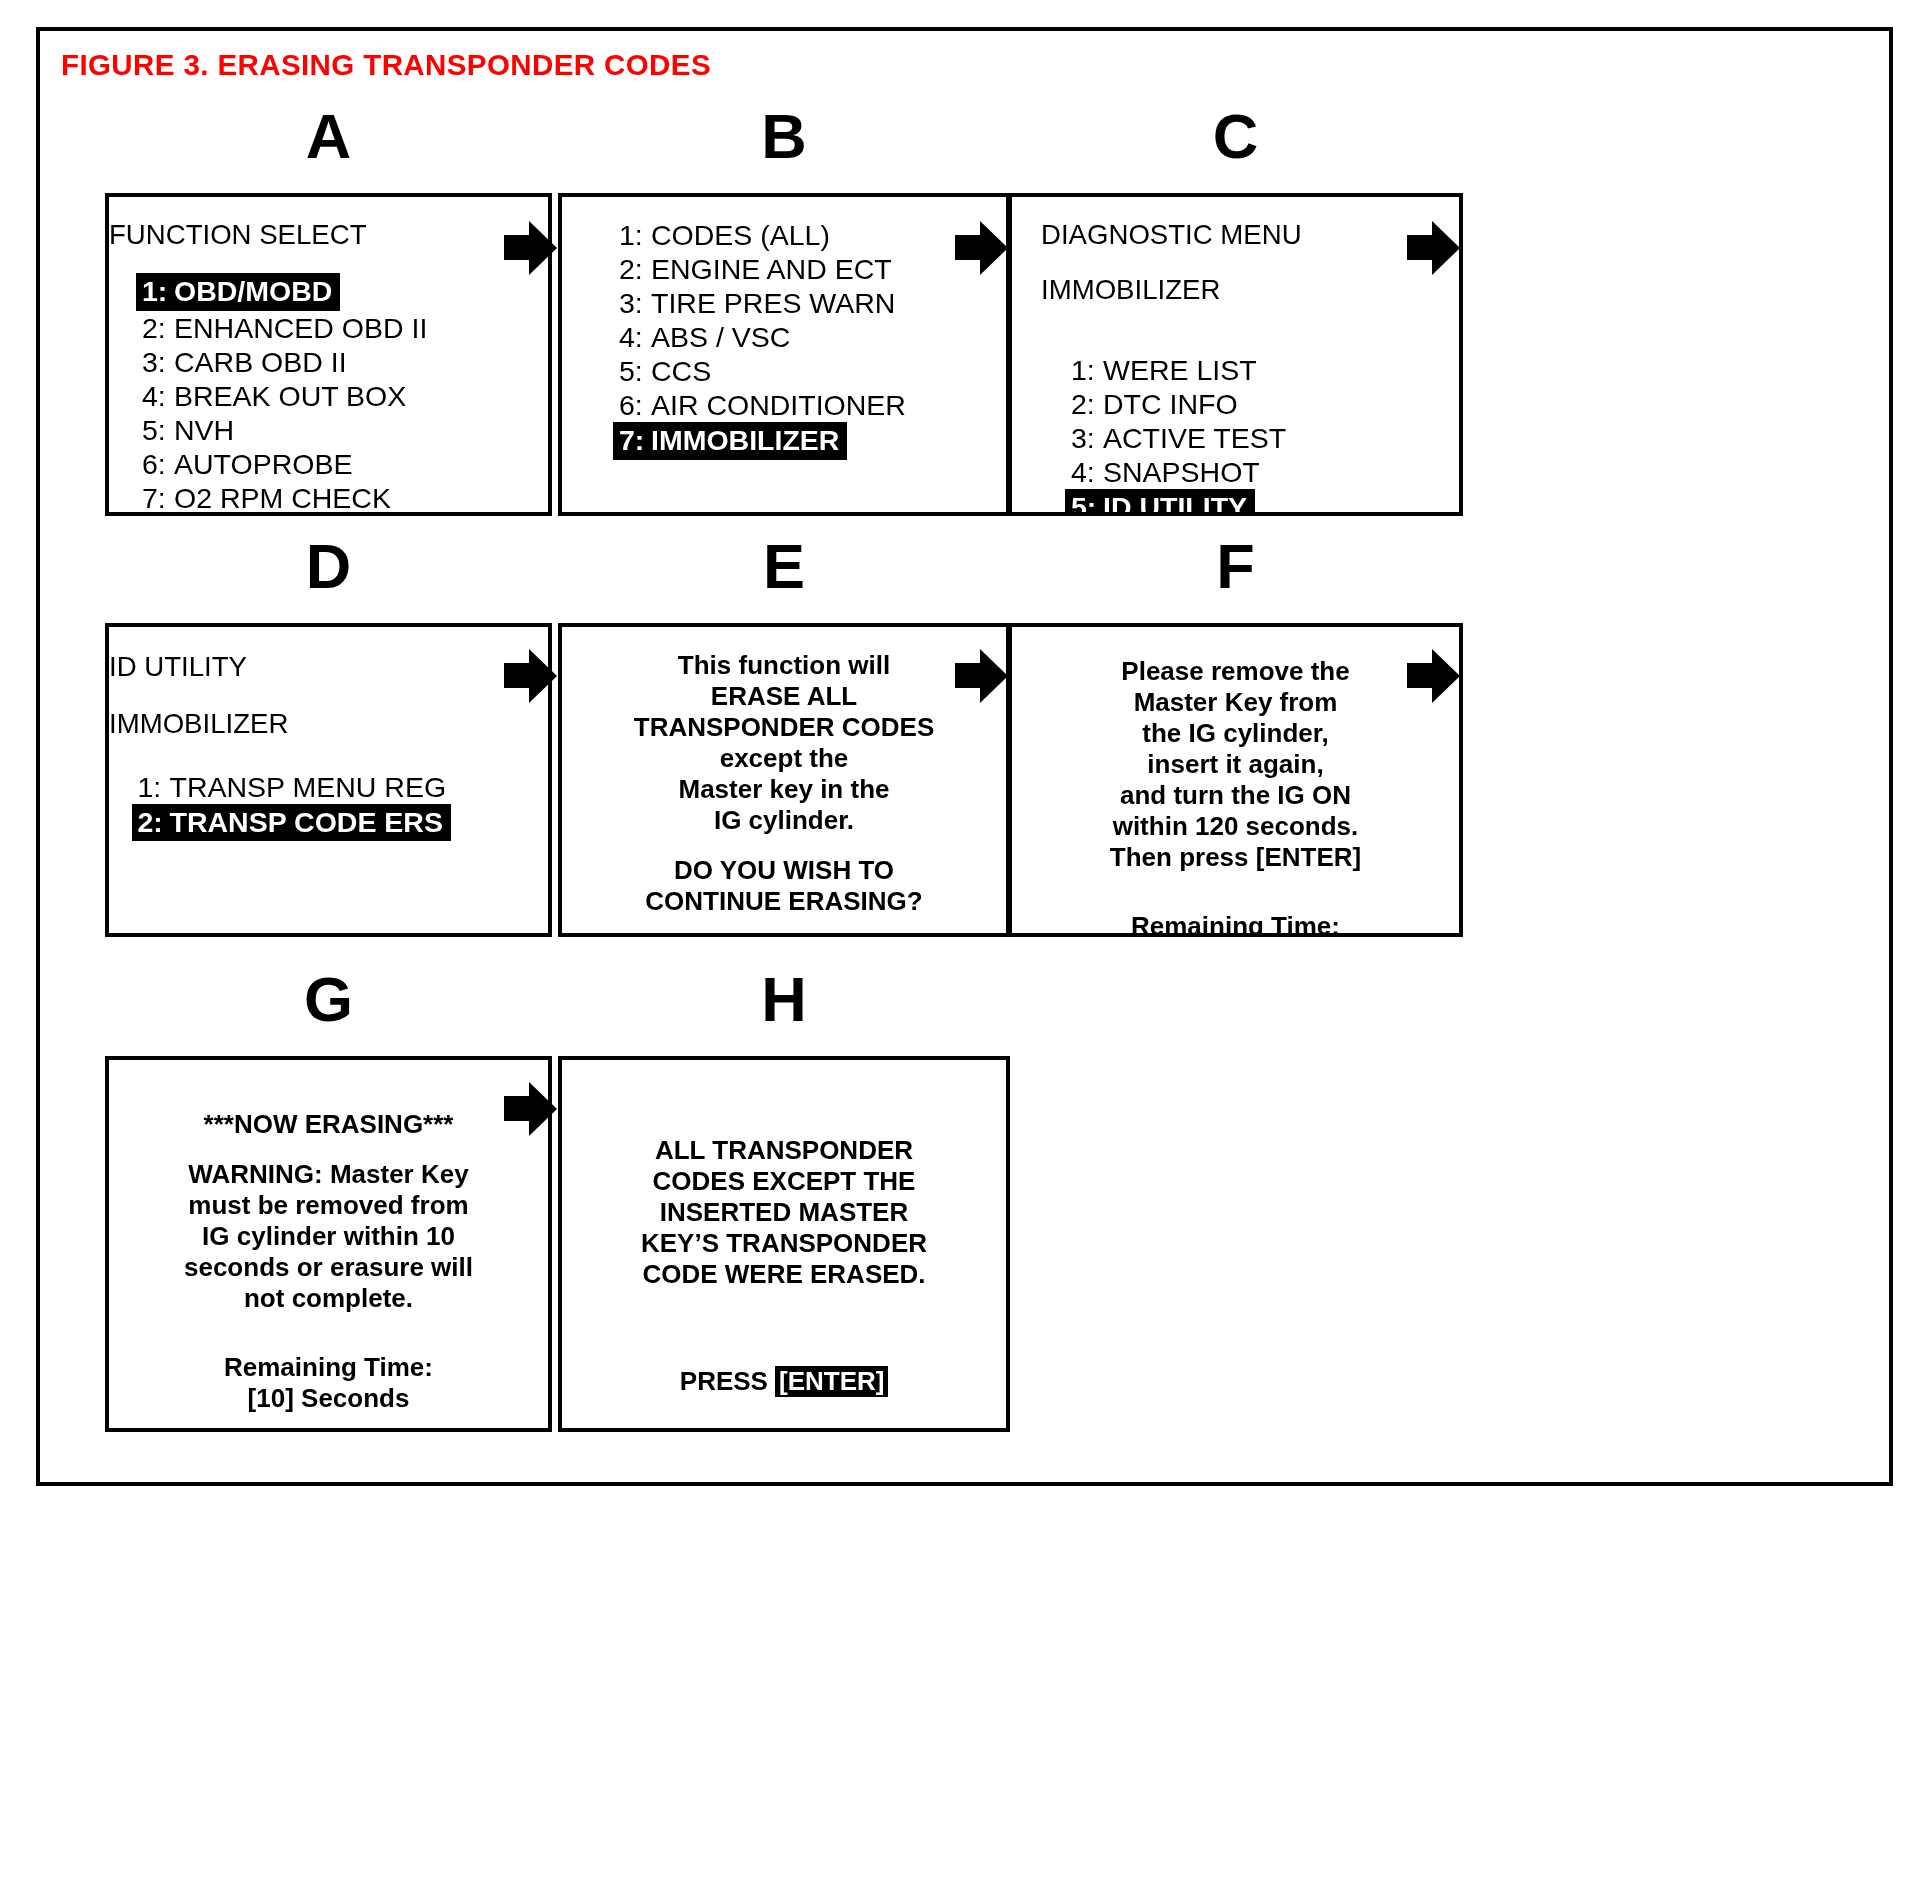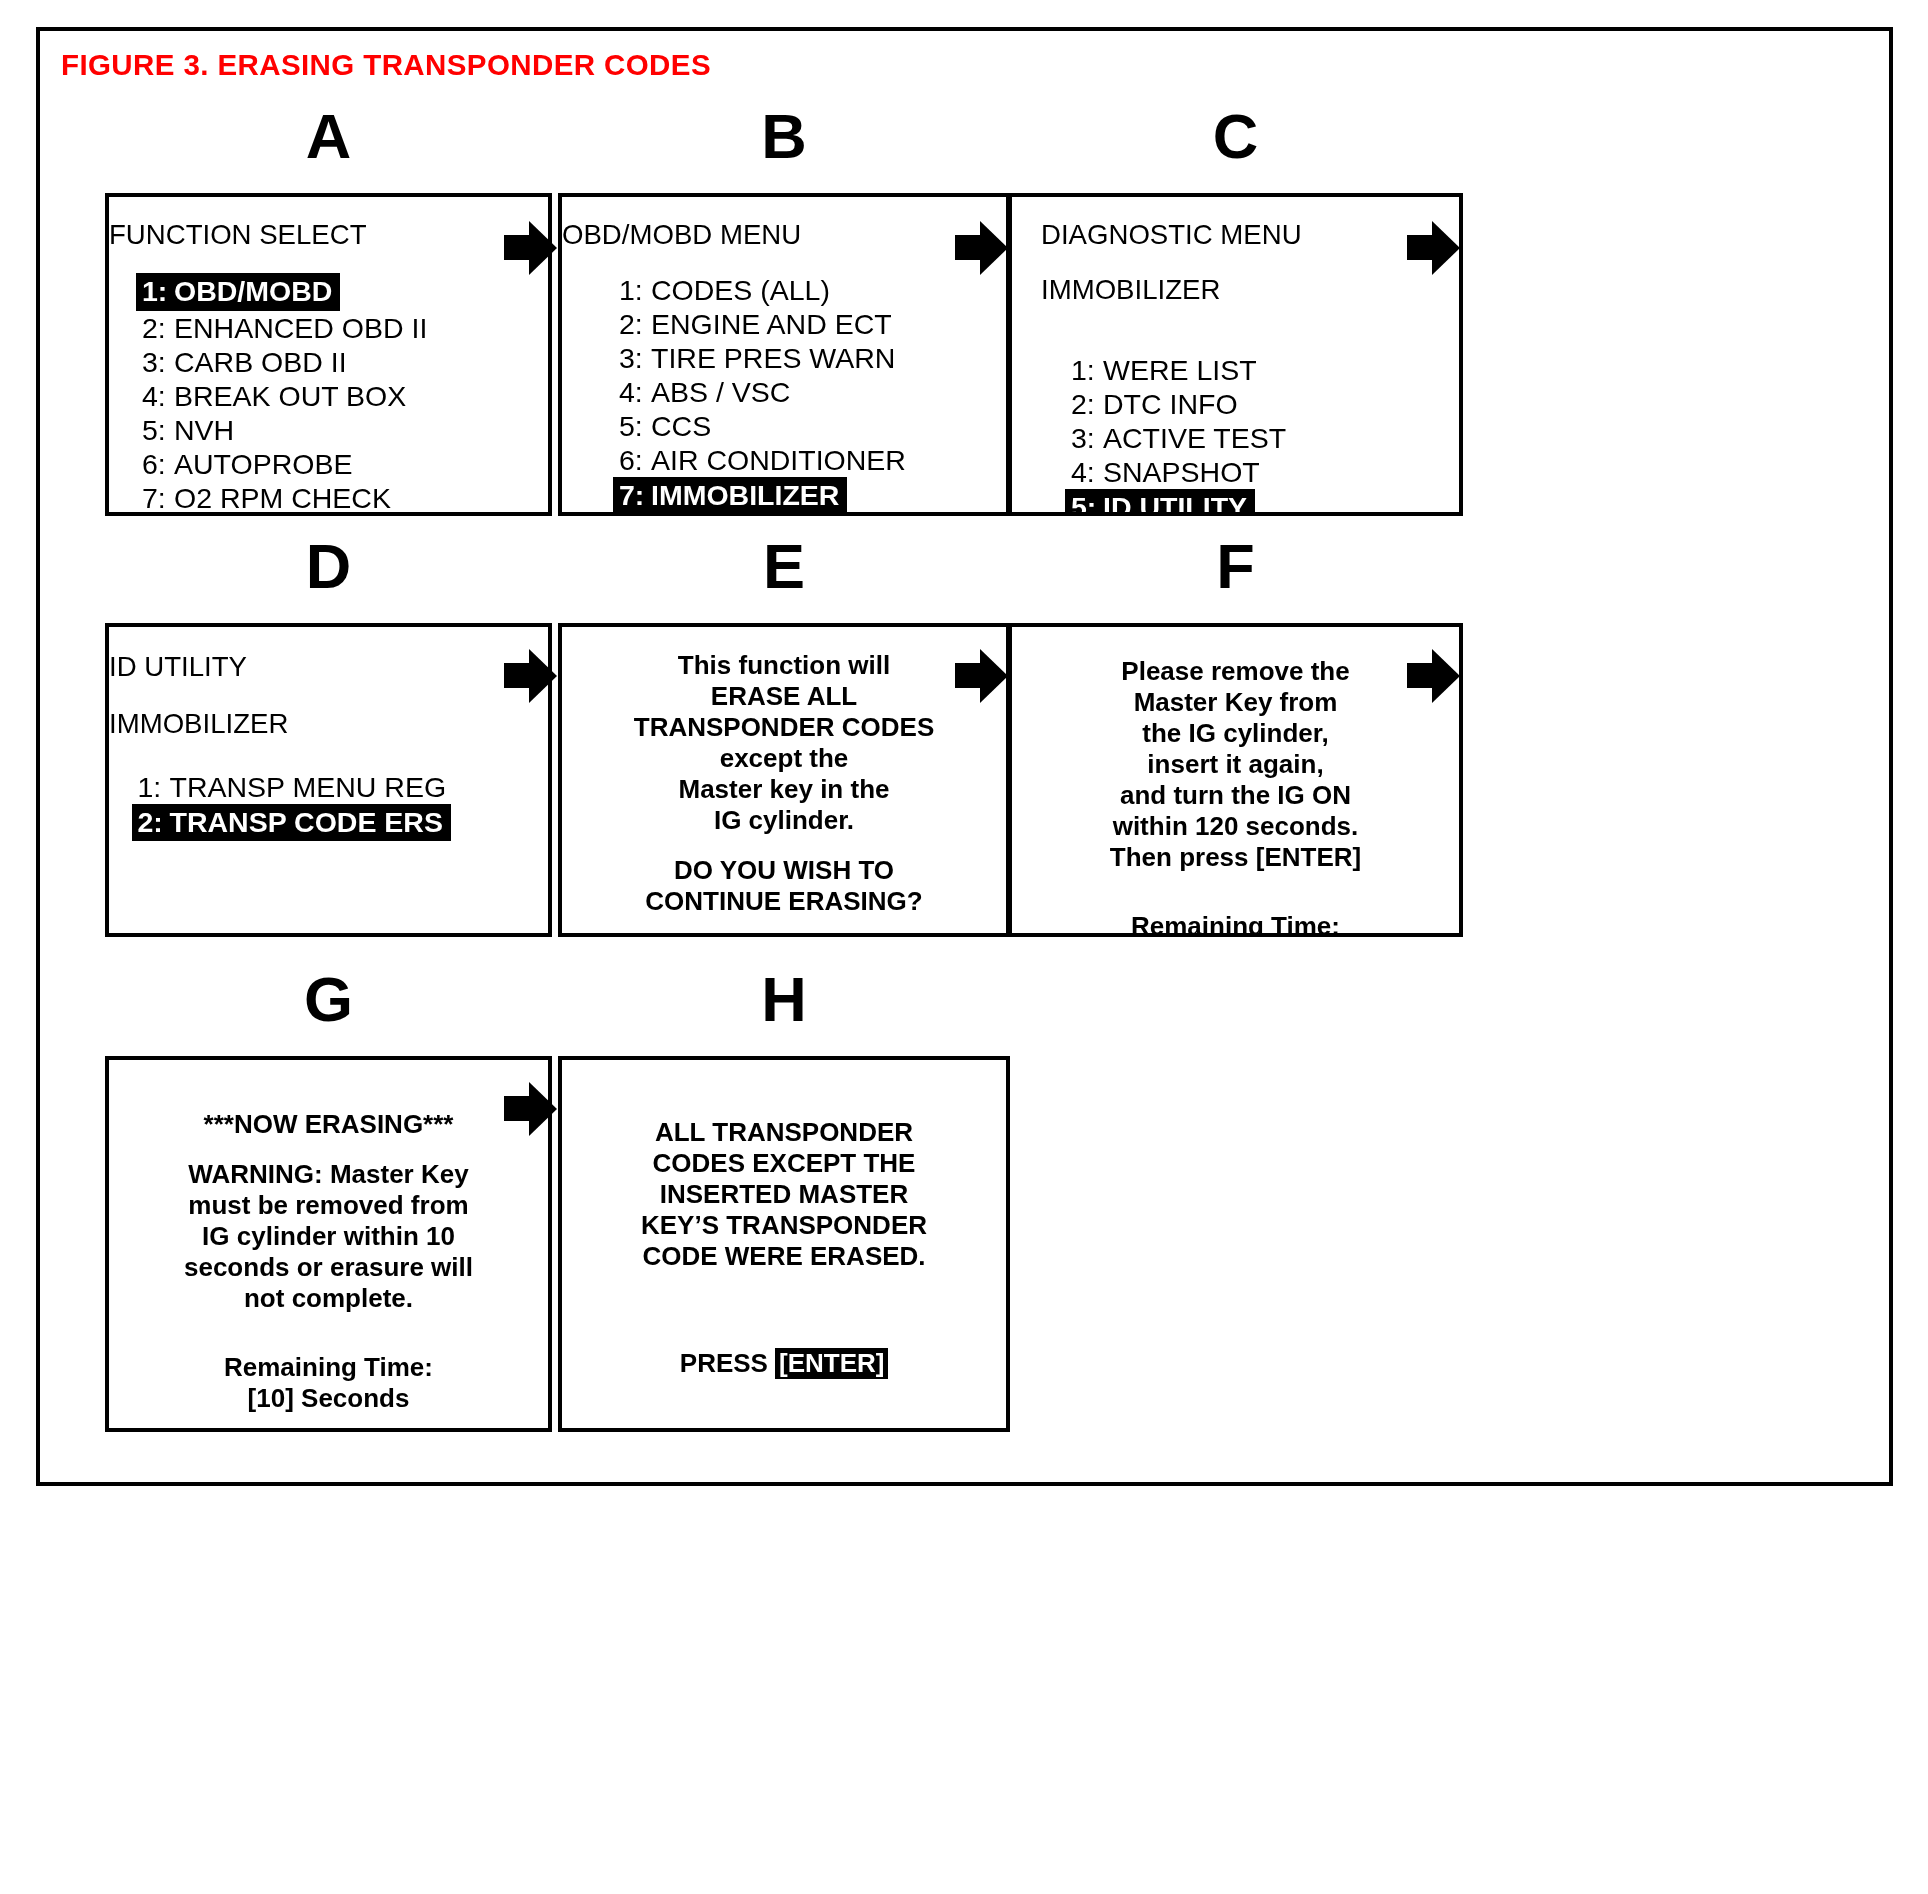--- a/index.html
+++ b/index.html
@@ -171,21 +171,21 @@
   #panel-f .screen { top: 88px; width: 455px; height: 314px; }
   #panel-f .msg { margin-top: 28.5px; }
 
   
   #panel-g { left: 65px;  top: 937px; width: 447px; }
   #panel-g .screen { top: 88px; width: 447px; height: 376px; }
   #panel-g .msg { margin-top: 49px; }
 
   #panel-h { left: 518px; top: 937px; width: 452px; }
   #panel-h .screen { top: 88px; width: 452px; height: 376px; }
-  #panel-h .msg { margin-top: 57px; }
+  #panel-h .msg { margin-top: 75px; }
 
   
   #arrow-ab { left: 464px;  top: 190px; }
   #arrow-bc { left: 915px;  top: 190px; }
   #arrow-cd { left: 1367px; top: 190px; }
   #arrow-de { left: 464px;  top: 618px; }
   #arrow-ef { left: 915px;  top: 618px; }
   #arrow-fg { left: 1367px; top: 618px; }
   #arrow-gh { left: 464px;  top: 1051px; }
 </style>
@@ -235,21 +235,20 @@
   </div>
 
   <div class="arrow" id="arrow-ab">
     <div class="shaft"></div>
     <div class="head"></div>
   </div>
 
   <div class="panel" id="panel-b">
     <div class="panel-letter">B</div>
     <div class="screen">
-      <div class="scr-title">OBD/MOBD MENU</div>
       <ul class="menu-list">
         <li class="menu-row">
             <span class="num">1:</span>
             <span>CODES (ALL)</span>
           </li>
         <li class="menu-row">
             <span class="num">2:</span>
             <span>ENGINE AND ECT</span>
           </li>
         <li class="menu-row">

